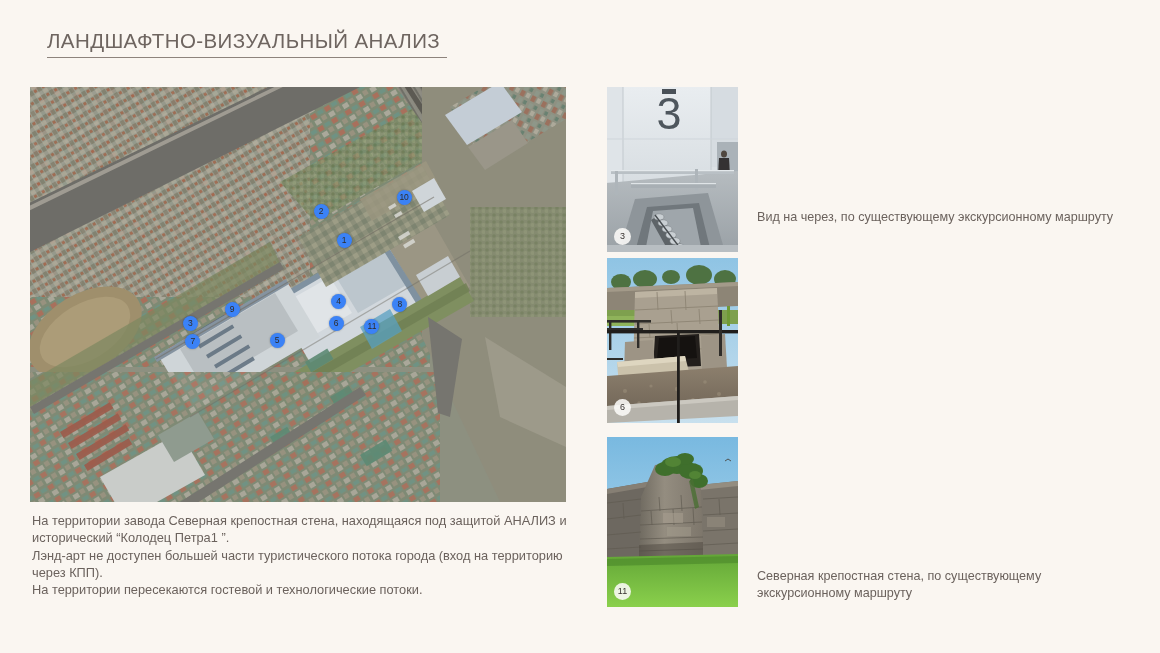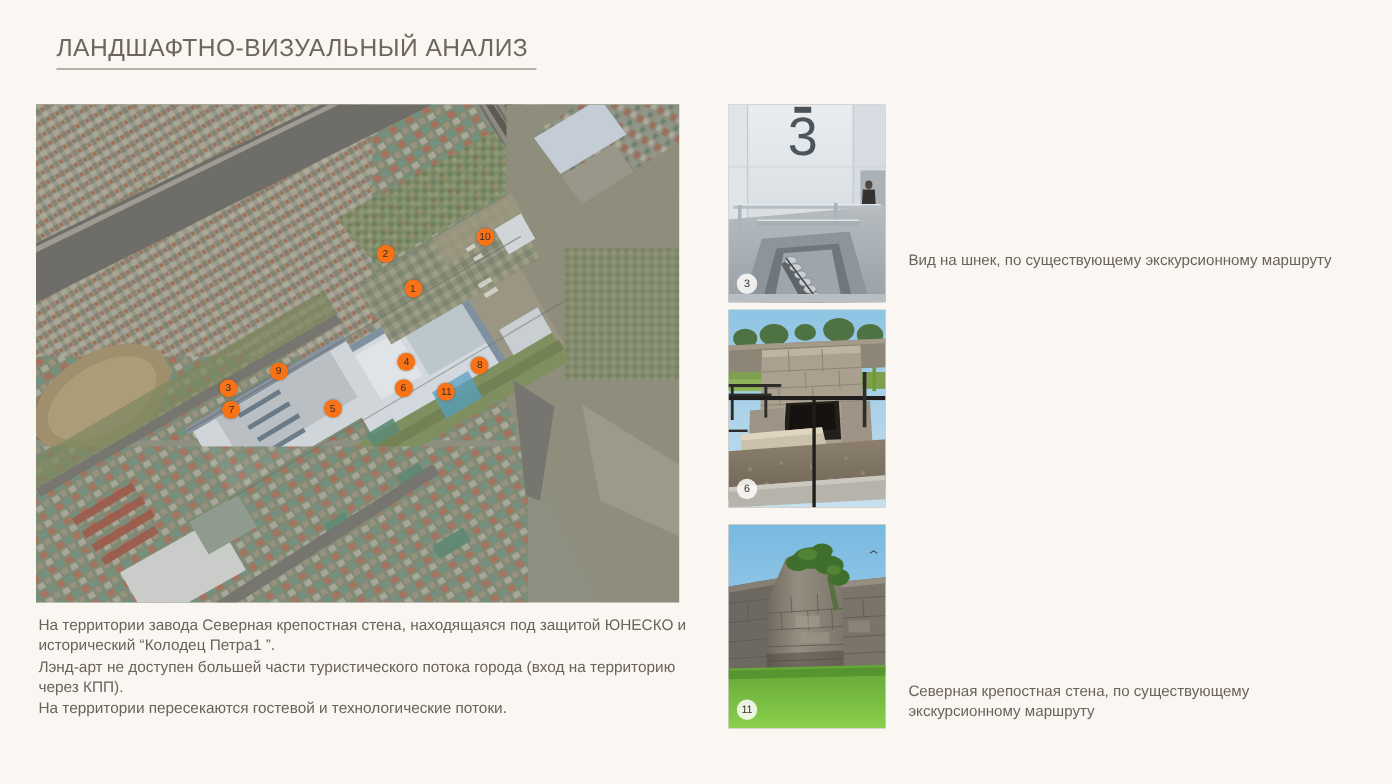--- a/index.html
+++ b/index.html
@@ -55,21 +55,21 @@
     height: 100%;
     display: block;
   }
   .map-marker {
     position: absolute;
     width: 15px;
     height: 15px;
     margin-left: -7.5px;
     margin-top: -7.5px;
     border-radius: 50%;
-    background: #f97316;
+    background: #3b82f6;
     color: #2f2b29;
     font-size: 8.5px;
     line-height: 15px;
     text-align: center;
     font-family: "Liberation Sans", sans-serif;
     box-shadow: 0 0 2px rgba(0,0,0,.35);
     user-select: none;
   }
 
   
@@ -279,21 +279,21 @@
     <div class="map-marker" style="left: 57.6%; top: 51.6%;">4</div>
     <div class="map-marker" style="left: 46.1%; top: 61.2%;">5</div>
     <div class="map-marker" style="left: 57.1%; top: 57.1%;">6</div>
     <div class="map-marker" style="left: 30.4%; top: 61.4%;">7</div>
     <div class="map-marker" style="left: 69%; top: 52.3%;">8</div>
     <div class="map-marker" style="left: 37.7%; top: 53.7%;">9</div>
     <div class="map-marker" style="left: 69.8%; top: 26.7%;">10</div>
     <div class="map-marker" style="left: 63.8%; top: 57.8%;">11</div>
   </div>
 
-<div id="map-description">На территории завода Северная крепостная стена, находящаяся под защитой ЮНЕСКО и исторический “Колодец Петра1 ”.
+<div id="map-description">На территории завода Северная крепостная стена, находящаяся под защитой АНАЛИЗ и исторический “Колодец Петра1 ”.
 Лэнд-арт не доступен большей части туристического потока города (вход на территорию через КПП).
 На территории пересекаются гостевой и технологические потоки.</div>
 
 <div class="photo-row" id="photo-row-0">
   <div class="photo-frame">
     <svg class="photo-canvas" viewBox="0 0 131 165" preserveAspectRatio="none">
       <defs>
         <linearGradient id="wallG" x1="0" y1="0" x2="0" y2="1">
           <stop offset="0" stop-color="#e9edf0"></stop>
           <stop offset="1" stop-color="#ccd3d8"></stop>
@@ -341,21 +341,21 @@
           <ellipse cx="64" cy="148" rx="5.2" ry="3.4"></ellipse>
           <ellipse cx="68" cy="154" rx="5.2" ry="3.4"></ellipse>
           <ellipse cx="72" cy="160" rx="5.4" ry="3.5"></ellipse>
         </g>
         <path d="M 48 128 L 76 165" stroke="#474c50" stroke-width="1.4"></path>
       </g>
       <rect x="0" y="158" width="131" height="7" fill="#b8bec2"></rect>
     </svg>
     <div class="photo-badge">3</div>
   </div>
-  <div class="photo-caption">Вид на шнек, по существующему экскурсионному маршруту</div>
+  <div class="photo-caption">Вид на через, по существующему экскурсионному маршруту</div>
 </div>
 
 <div class="photo-row" id="photo-row-1">
   <div class="photo-frame">
     <svg class="photo-canvas" viewBox="0 0 131 165" preserveAspectRatio="none">
       <defs>
         <linearGradient id="skyG2" x1="0" y1="0" x2="0" y2="1">
           <stop offset="0" stop-color="#8fc4e4"></stop>
           <stop offset="1" stop-color="#c8e0ee"></stop>
         </linearGradient>

